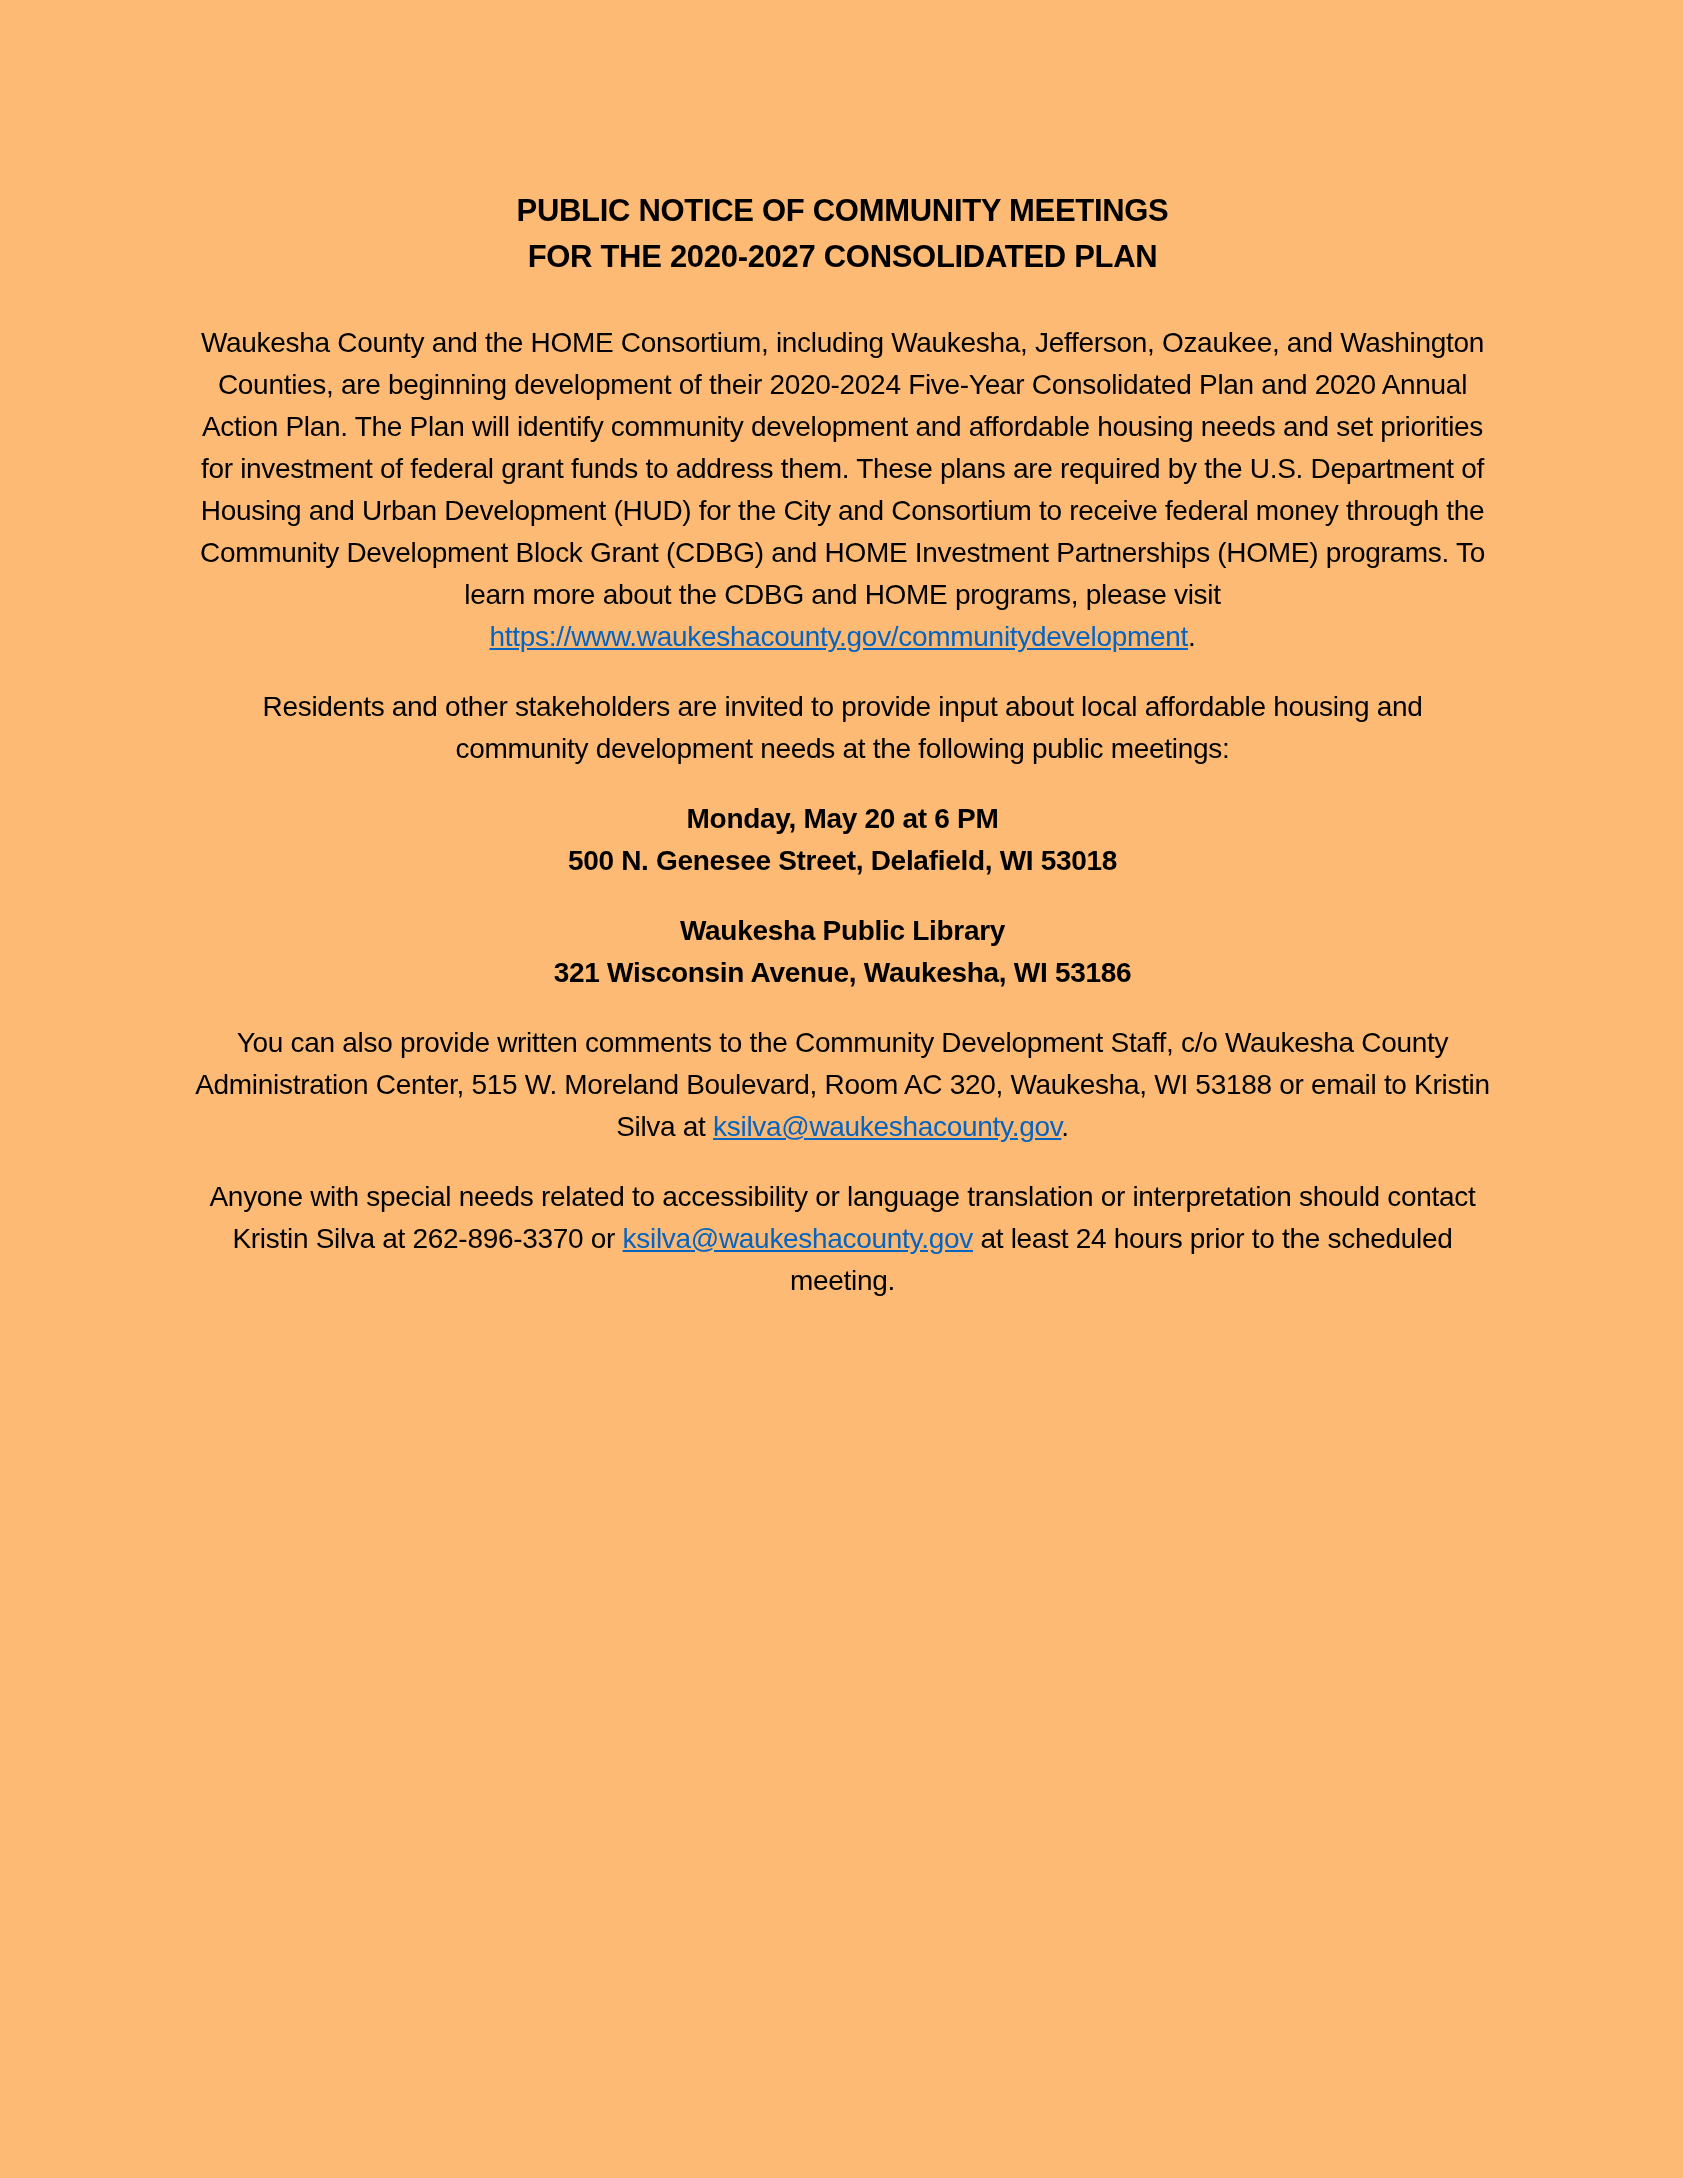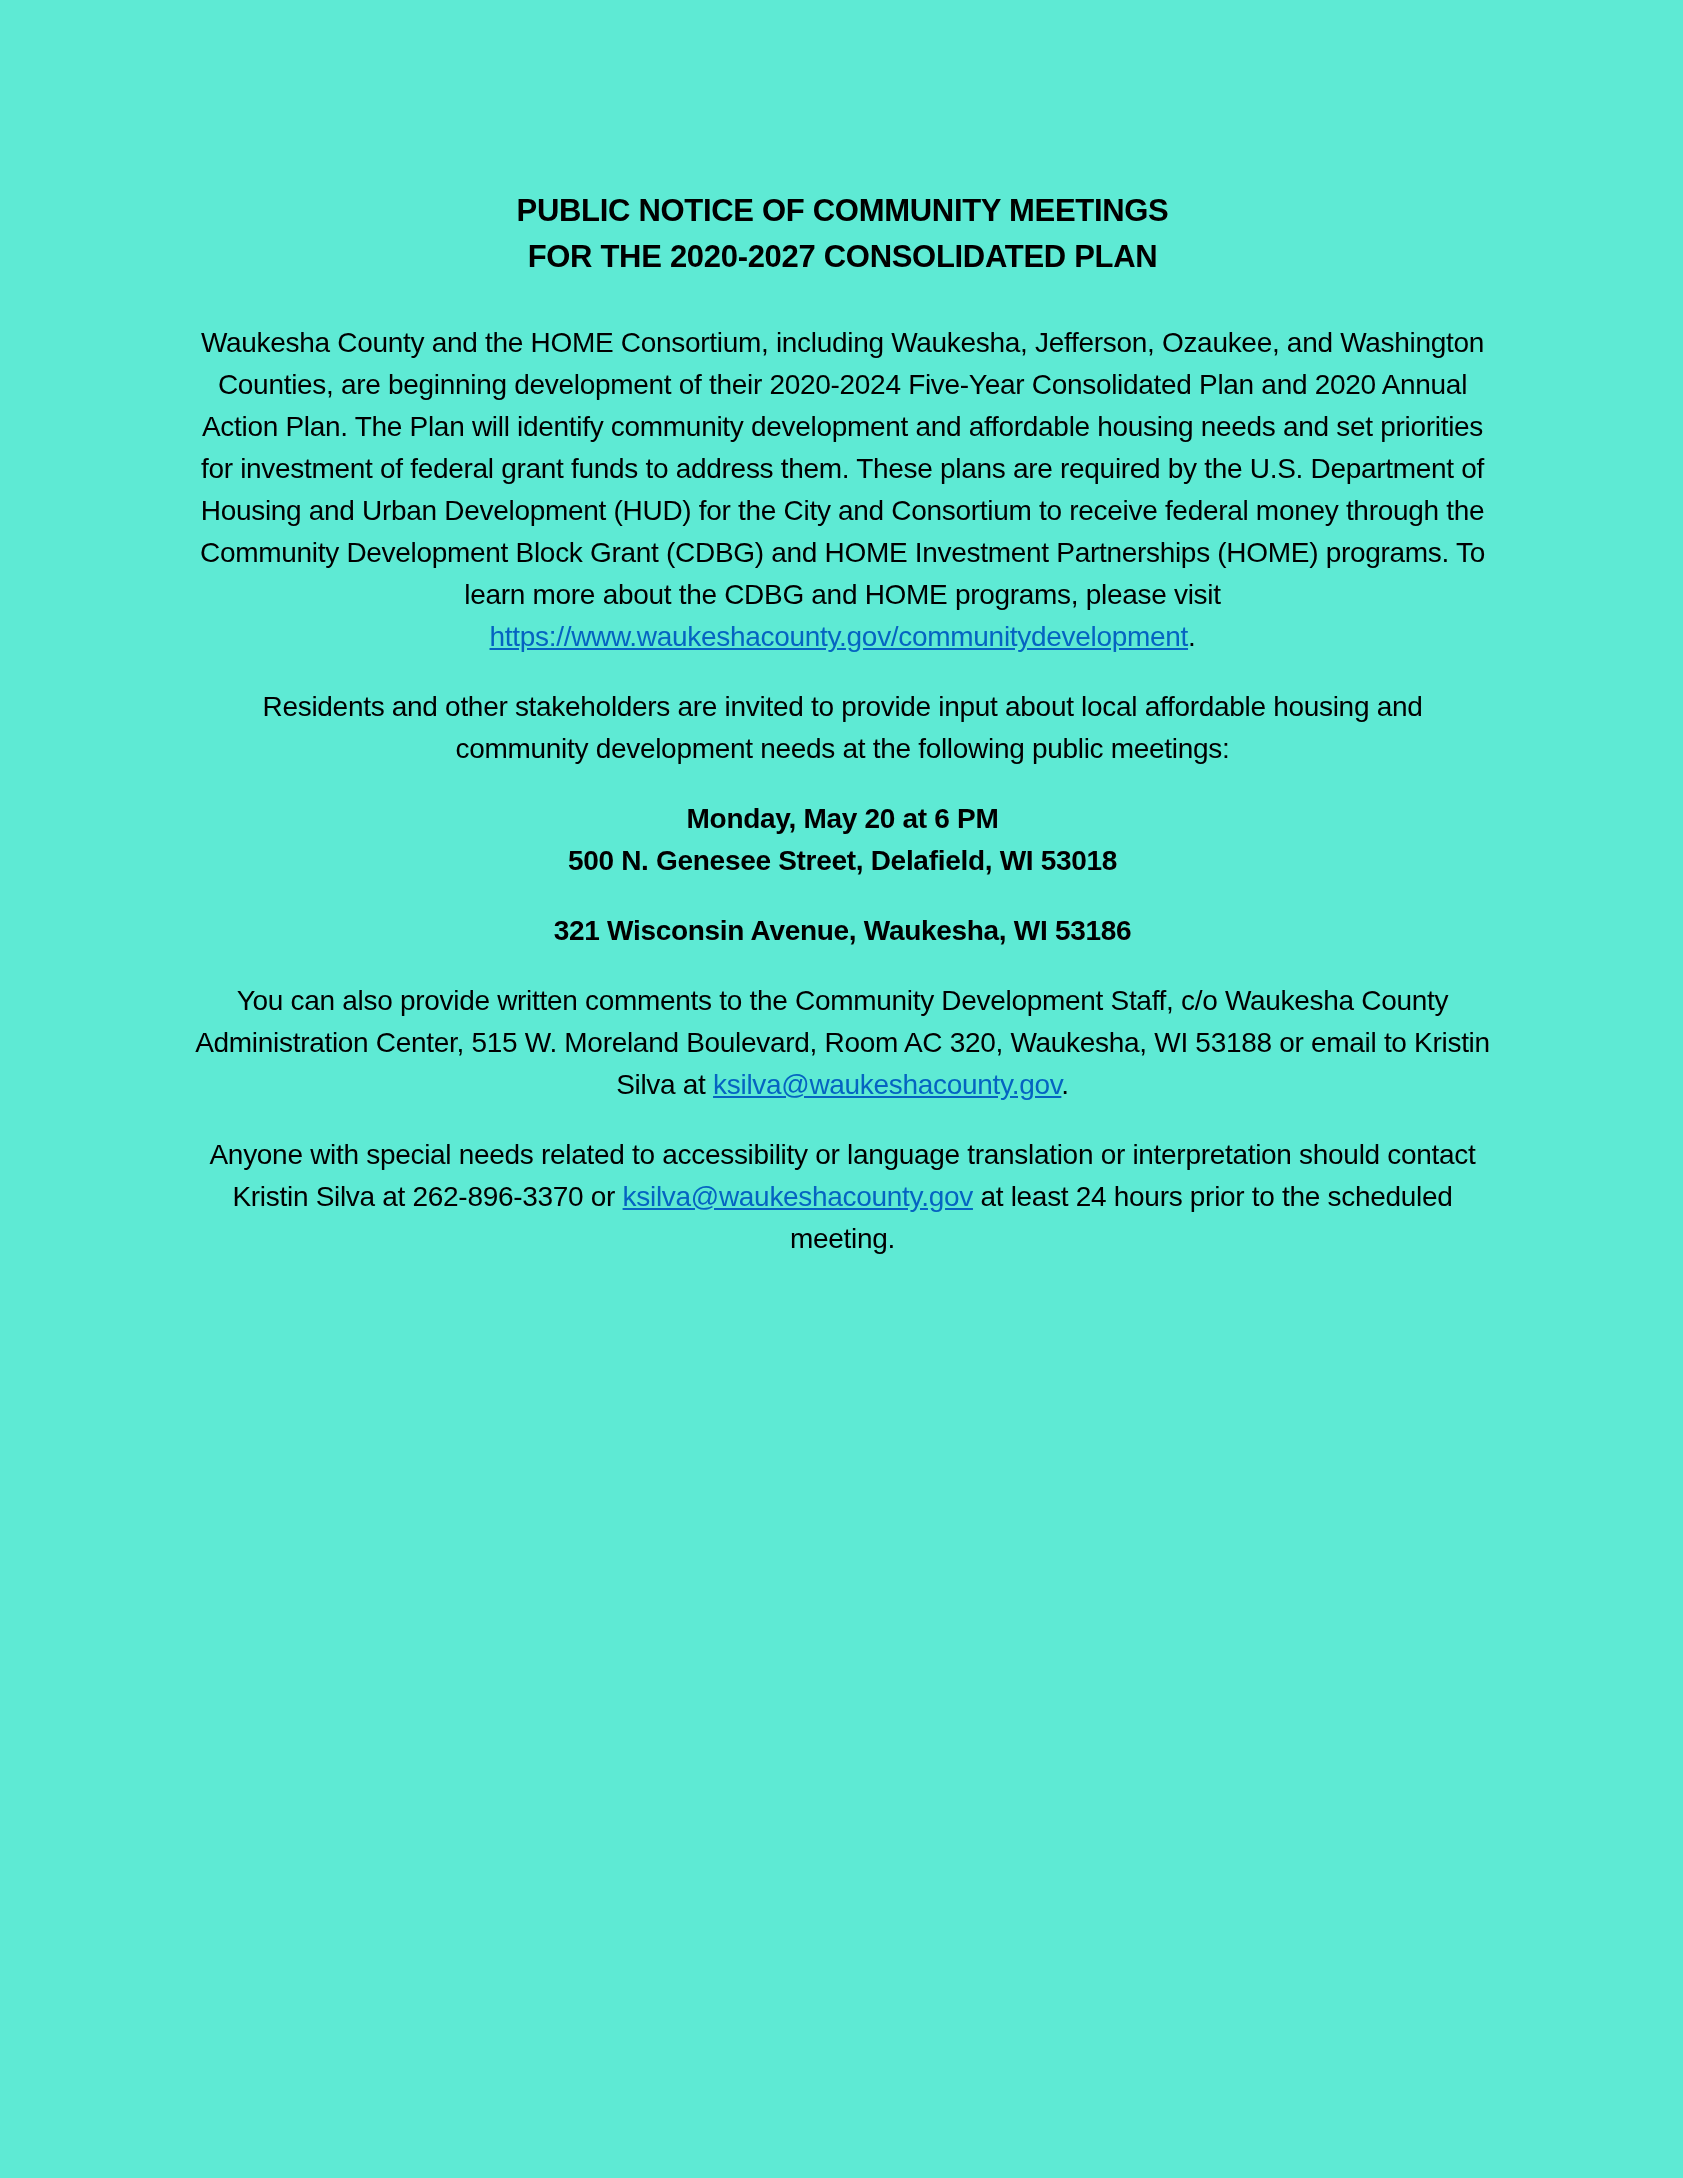--- a/index.html
+++ b/index.html
@@ -4,21 +4,21 @@
 <style>
   * { margin: 0; padding: 0; box-sizing: border-box; }
 
   html, body {
     background: #ffffff;
   }
 
   .page {
     width: 1683px;
     height: 2178px;
-    background: #5eead4;
+    background: #fdba74;
     position: relative;
     font-family: "Liberation Sans", sans-serif;
     color: #000000;
     overflow: hidden;
   }
 
   .doc-content {
     position: absolute;
     top: 188px;
     left: 193px;
@@ -71,20 +71,21 @@
     <p class="para"><span>Waukesha County and the HOME Consortium, including Waukesha, Jefferson, Ozaukee, and Washington Counties, are beginning development of their 2020-2024 Five-Year Consolidated Plan and 2020 Annual Action Plan. The Plan will identify community development and affordable housing needs and set priorities for investment of federal grant funds to address them. These plans are required by the U.S. Department of Housing and Urban Development (HUD) for the City and Consortium to receive federal money through the Community Development Block Grant (CDBG) and HOME Investment Partnerships (HOME) programs. To learn more about the CDBG and HOME programs, please visit </span><a class="doc-link">https://www.waukeshacounty.gov/communitydevelopment</a><span>.</span></p>
 
     <p class="para"><span>Residents and other stakeholders are invited to provide input about local affordable housing and community development needs at the following public meetings:</span></p>
 
     <div class="meeting-block">
       <div>Monday, May 20 at 6 PM</div>
       <div>500 N. Genesee Street, Delafield, WI 53018</div>
     </div>
 
     <div class="meeting-block">
+      <div>Waukesha Public Library</div>
       <div>321 Wisconsin Avenue, Waukesha, WI 53186</div>
     </div>
 
     <p class="para"><span>You can also provide written comments to the Community Development Staff, c/o Waukesha County Administration Center, 515 W. Moreland Boulevard, Room AC 320, Waukesha, WI 53188 or email to Kristin Silva at </span><a class="doc-link">ksilva@waukeshacounty.gov</a><span>.</span></p>
 
     <p class="para"><span>Anyone with special needs related to accessibility or language translation or interpretation should contact Kristin Silva at 262-896-3370 or </span><a class="doc-link">ksilva@waukeshacounty.gov</a><span> at least 24 hours prior to the scheduled meeting.</span></p>
 
   </div>
 </div>
 

